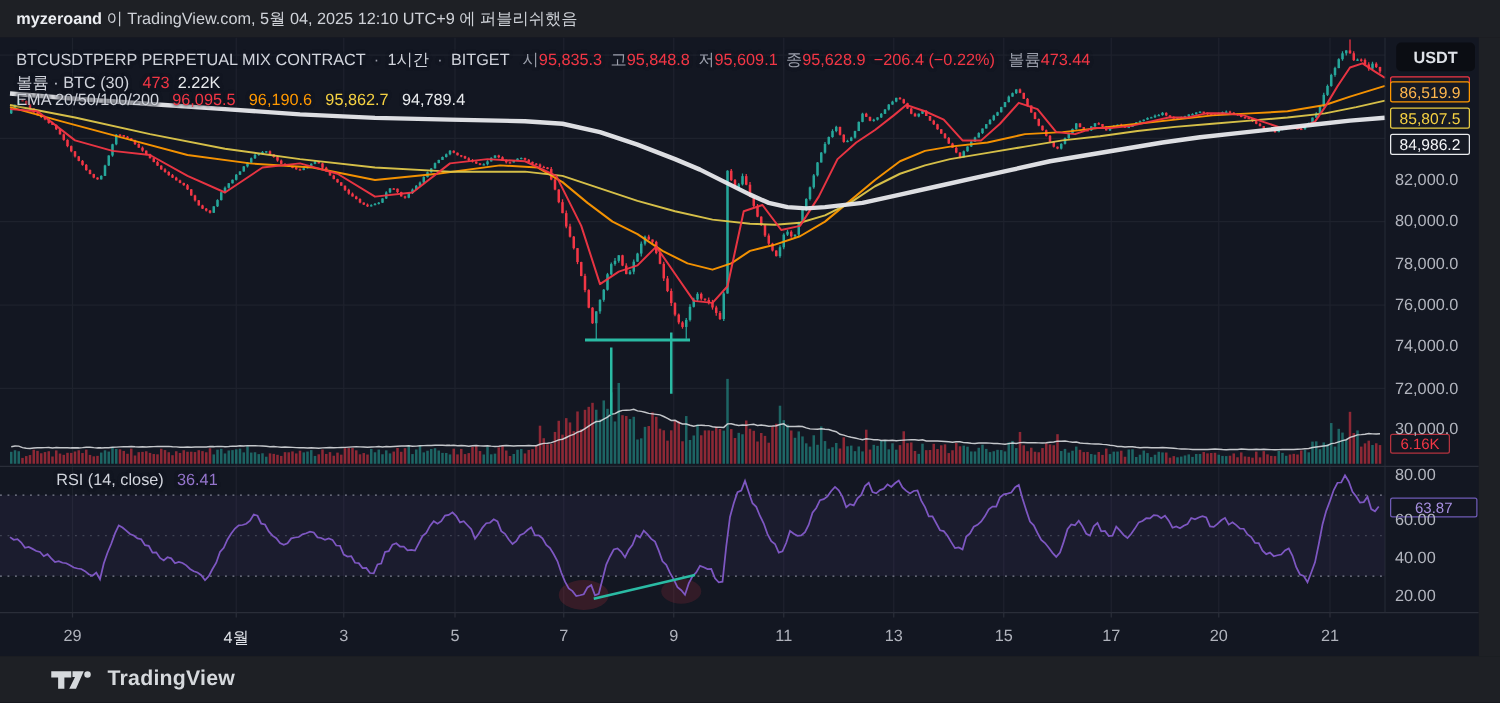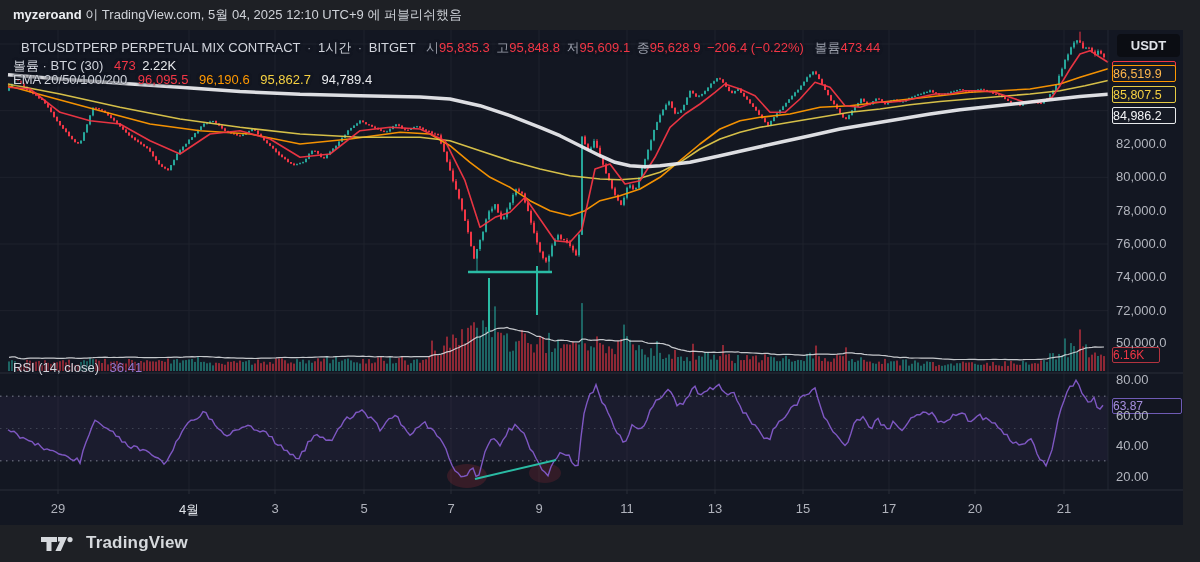--- a/index.html
+++ b/index.html
@@ -9,31 +9,31 @@
   
   #publish-bar{left:0;top:0;width:1200px;height:30px;background:#1e2025;color:#cfd2d8;
     font-size:13px;line-height:30px;padding-left:13px;box-sizing:border-box;white-space:nowrap;}
   #publish-bar b{color:#eceef2;font-weight:700;}
   
   #chart-root{left:0;top:30px;width:1183px;height:495px;background:#131722;}
   #right-strip{left:1183px;top:30px;width:17px;height:495px;background:#1e2025;}
   svg#chart-svg{position:absolute;left:0;top:30px;width:1183px;height:495px;display:block;}
   
   .legend-row{left:13px;white-space:nowrap;font-size:13px;color:#d1d4dc;text-shadow:0 0 3px #131722,0 0 3px #131722;}
-  .lr1{top:39px;margin-left:8px;} .lr2{top:57px;} .lr3{top:72px;}
+  .lr1{top:39px;} .lr2{top:57px;} .lr3{top:72px;}
   .gray{color:#9b9fab;} .red{color:#f23645;} .orange{color:#ff9800;} .yellow{color:#f5d142;}
   .white{color:#e8eaed;} .purple{color:#9575cd;}
   .lgap{margin-left:7px;} .sgap{margin-left:3px;}
   
   .axis-label{position:absolute;left:1116px;font-size:13px;color:#b2b5be;height:16px;line-height:16px;}
   .time-label{position:absolute;top:501px;font-size:13px;color:#b0b3bc;transform:translateX(-50%);}
   .time-label.month{color:#dfe2e8;font-weight:400;}
   
   .badge{position:absolute;left:1112px;width:64px;height:17px;border-radius:2px;background:#161a25;
-    font-size:12.5px;line-height:17px;box-sizing:border-box;border:1px solid;}
+    font-size:12.5px;line-height:17px;text-align:center;box-sizing:border-box;border:1px solid;}
   #badge-red-sliver{top:61px;border-color:#f23645;z-index:1;}
   #badge-ema50{top:65px;border-color:#ff9800;color:#ffb74d;z-index:2;}
   #badge-ema100{top:86px;border-color:#e7cb43;color:#f5d142;z-index:3;}
   #badge-ema200{top:107px;border-color:#e8eaed;color:#f4f5f7;z-index:4;}
   #badge-volume{top:347px;width:48px;height:16px;line-height:15px;border-color:#b3333f;color:#f23645;font-size:12px;background:rgba(19,23,34,.92);}
   #badge-rsi{top:398px;width:70px;height:16px;line-height:15px;border-color:#6f5bb5;color:#a78fe0;font-size:12px;background:rgba(19,23,34,.92);}
   
   #currency-btn{left:1117px;top:34px;width:63px;height:23px;background:#0b0d13;border-radius:4px;
     color:#dfe2e8;font-size:13px;font-weight:700;text-align:center;line-height:23px;cursor:pointer;z-index:5;}
   
@@ -1233,21 +1233,21 @@
   </div>
 
   <div class="abs legend-row lr3">
     <span>EMA 20/50/100/200</span>
     <span class="red lgap">96,095.5</span>
     <span class="orange lgap">96,190.6</span>
     <span class="yellow lgap">95,862.7</span>
     <span class="white lgap">94,789.4</span>
   </div>
 
-  <div class="abs legend-row" style="top:360px;">
+  <div class="abs legend-row" style="top:376px;margin-left:32px;">
     <span>RSI (14, close)</span>
     <span class="purple lgap">36.41</span>
   </div>
 
   <div id="currency-btn" class="abs">USDT</div>
   <div id="price-scale"></div>
   <div id="badge-red-sliver" class="badge"></div>
   <div id="badge-ema50" class="badge">86,519.9</div>
   <div id="badge-ema100" class="badge">85,807.5</div>
   <div id="badge-ema200" class="badge">84,986.2</div>
@@ -1267,21 +1267,21 @@
       </span>
       <span class="brand">TradingView</span>
     </a>
   </div>
 <div class="axis-label" style="top: 136px;">82,000.0</div>
     <div class="axis-label" style="top: 169px;">80,000.0</div>
     <div class="axis-label" style="top: 203px;">78,000.0</div>
     <div class="axis-label" style="top: 236px;">76,000.0</div>
     <div class="axis-label" style="top: 269px;">74,000.0</div>
     <div class="axis-label" style="top: 303px;">72,000.0</div>
-    <div class="axis-label" style="top: 335px;">50,000.0</div>
+    <div class="axis-label" style="top: 335px;">30,000.0</div>
     <div class="axis-label" style="top: 372px;">80.00</div>
     <div class="axis-label" style="top: 408px; text-align: center;">60.00</div>
     <div class="axis-label" style="top: 438px;">40.00</div>
     <div class="axis-label" style="top: 469px;">20.00</div>
     <div class="time-label" style="left: 58px;">29</div>
     <div class="time-label month" style="left: 189px;">4월</div>
     <div class="time-label" style="left: 275px;">3</div>
     <div class="time-label" style="left: 364px;">5</div>
     <div class="time-label" style="left: 451px;">7</div>
     <div class="time-label" style="left: 539px;">9</div>

